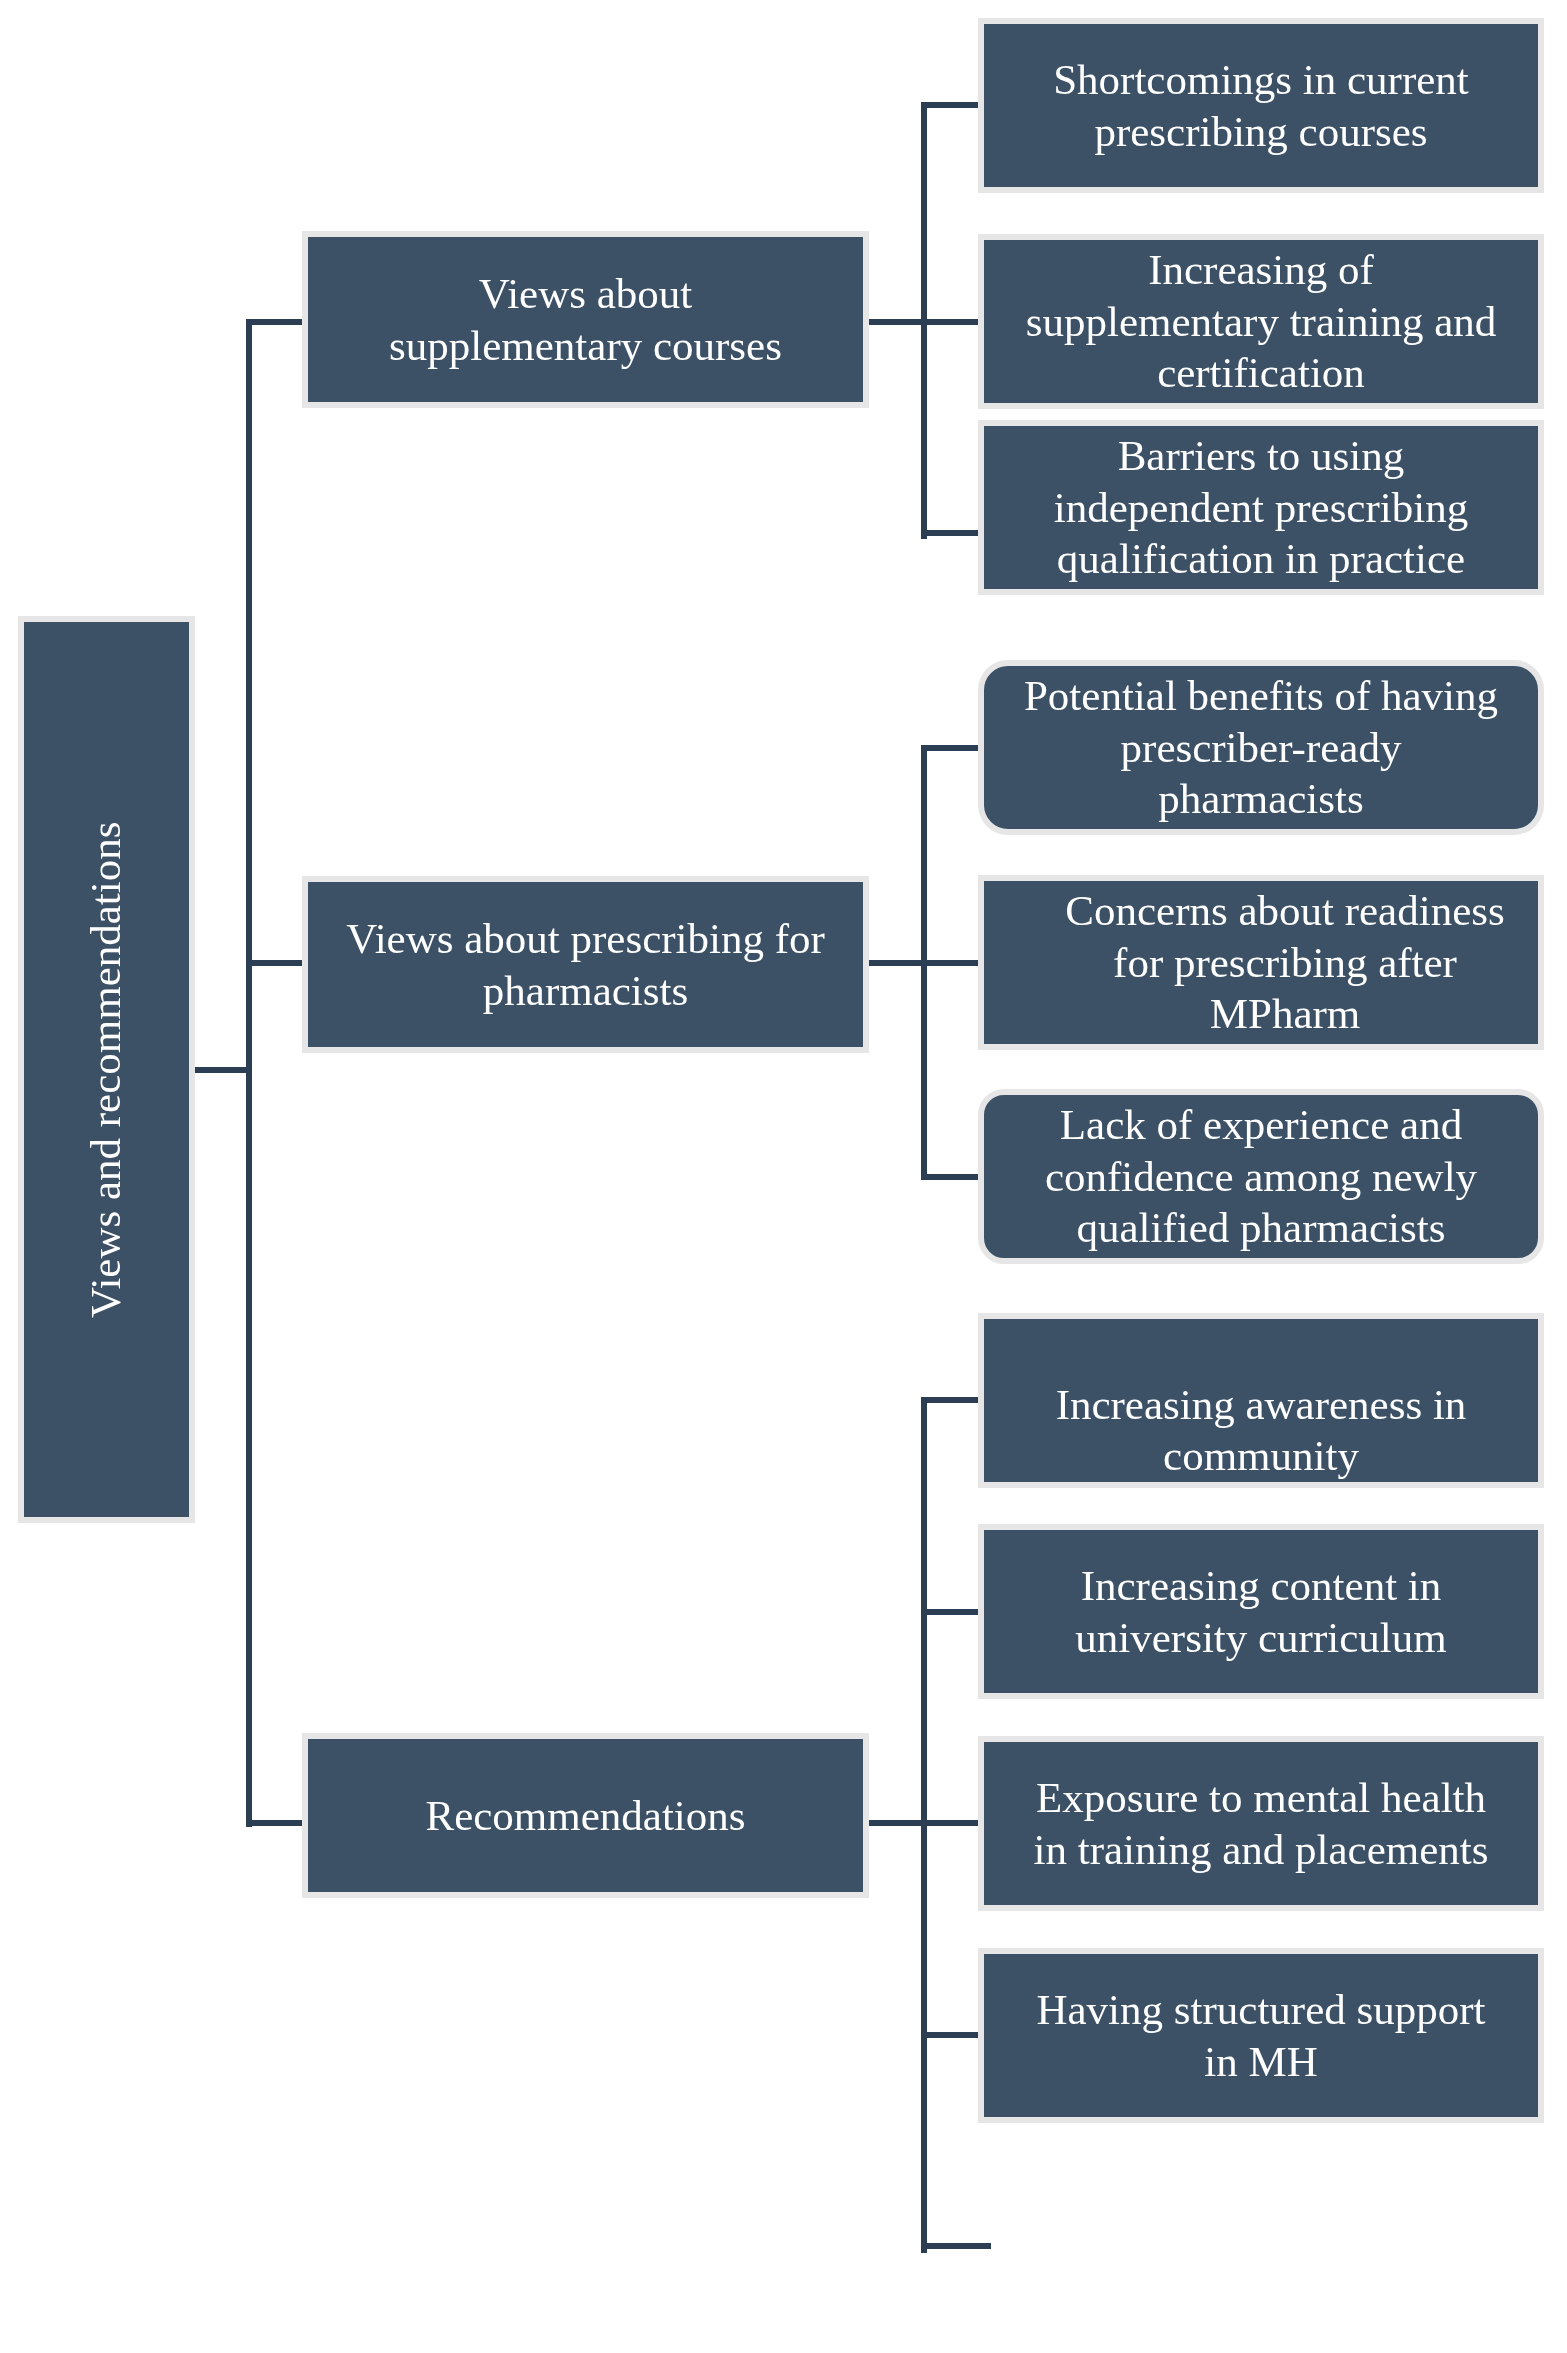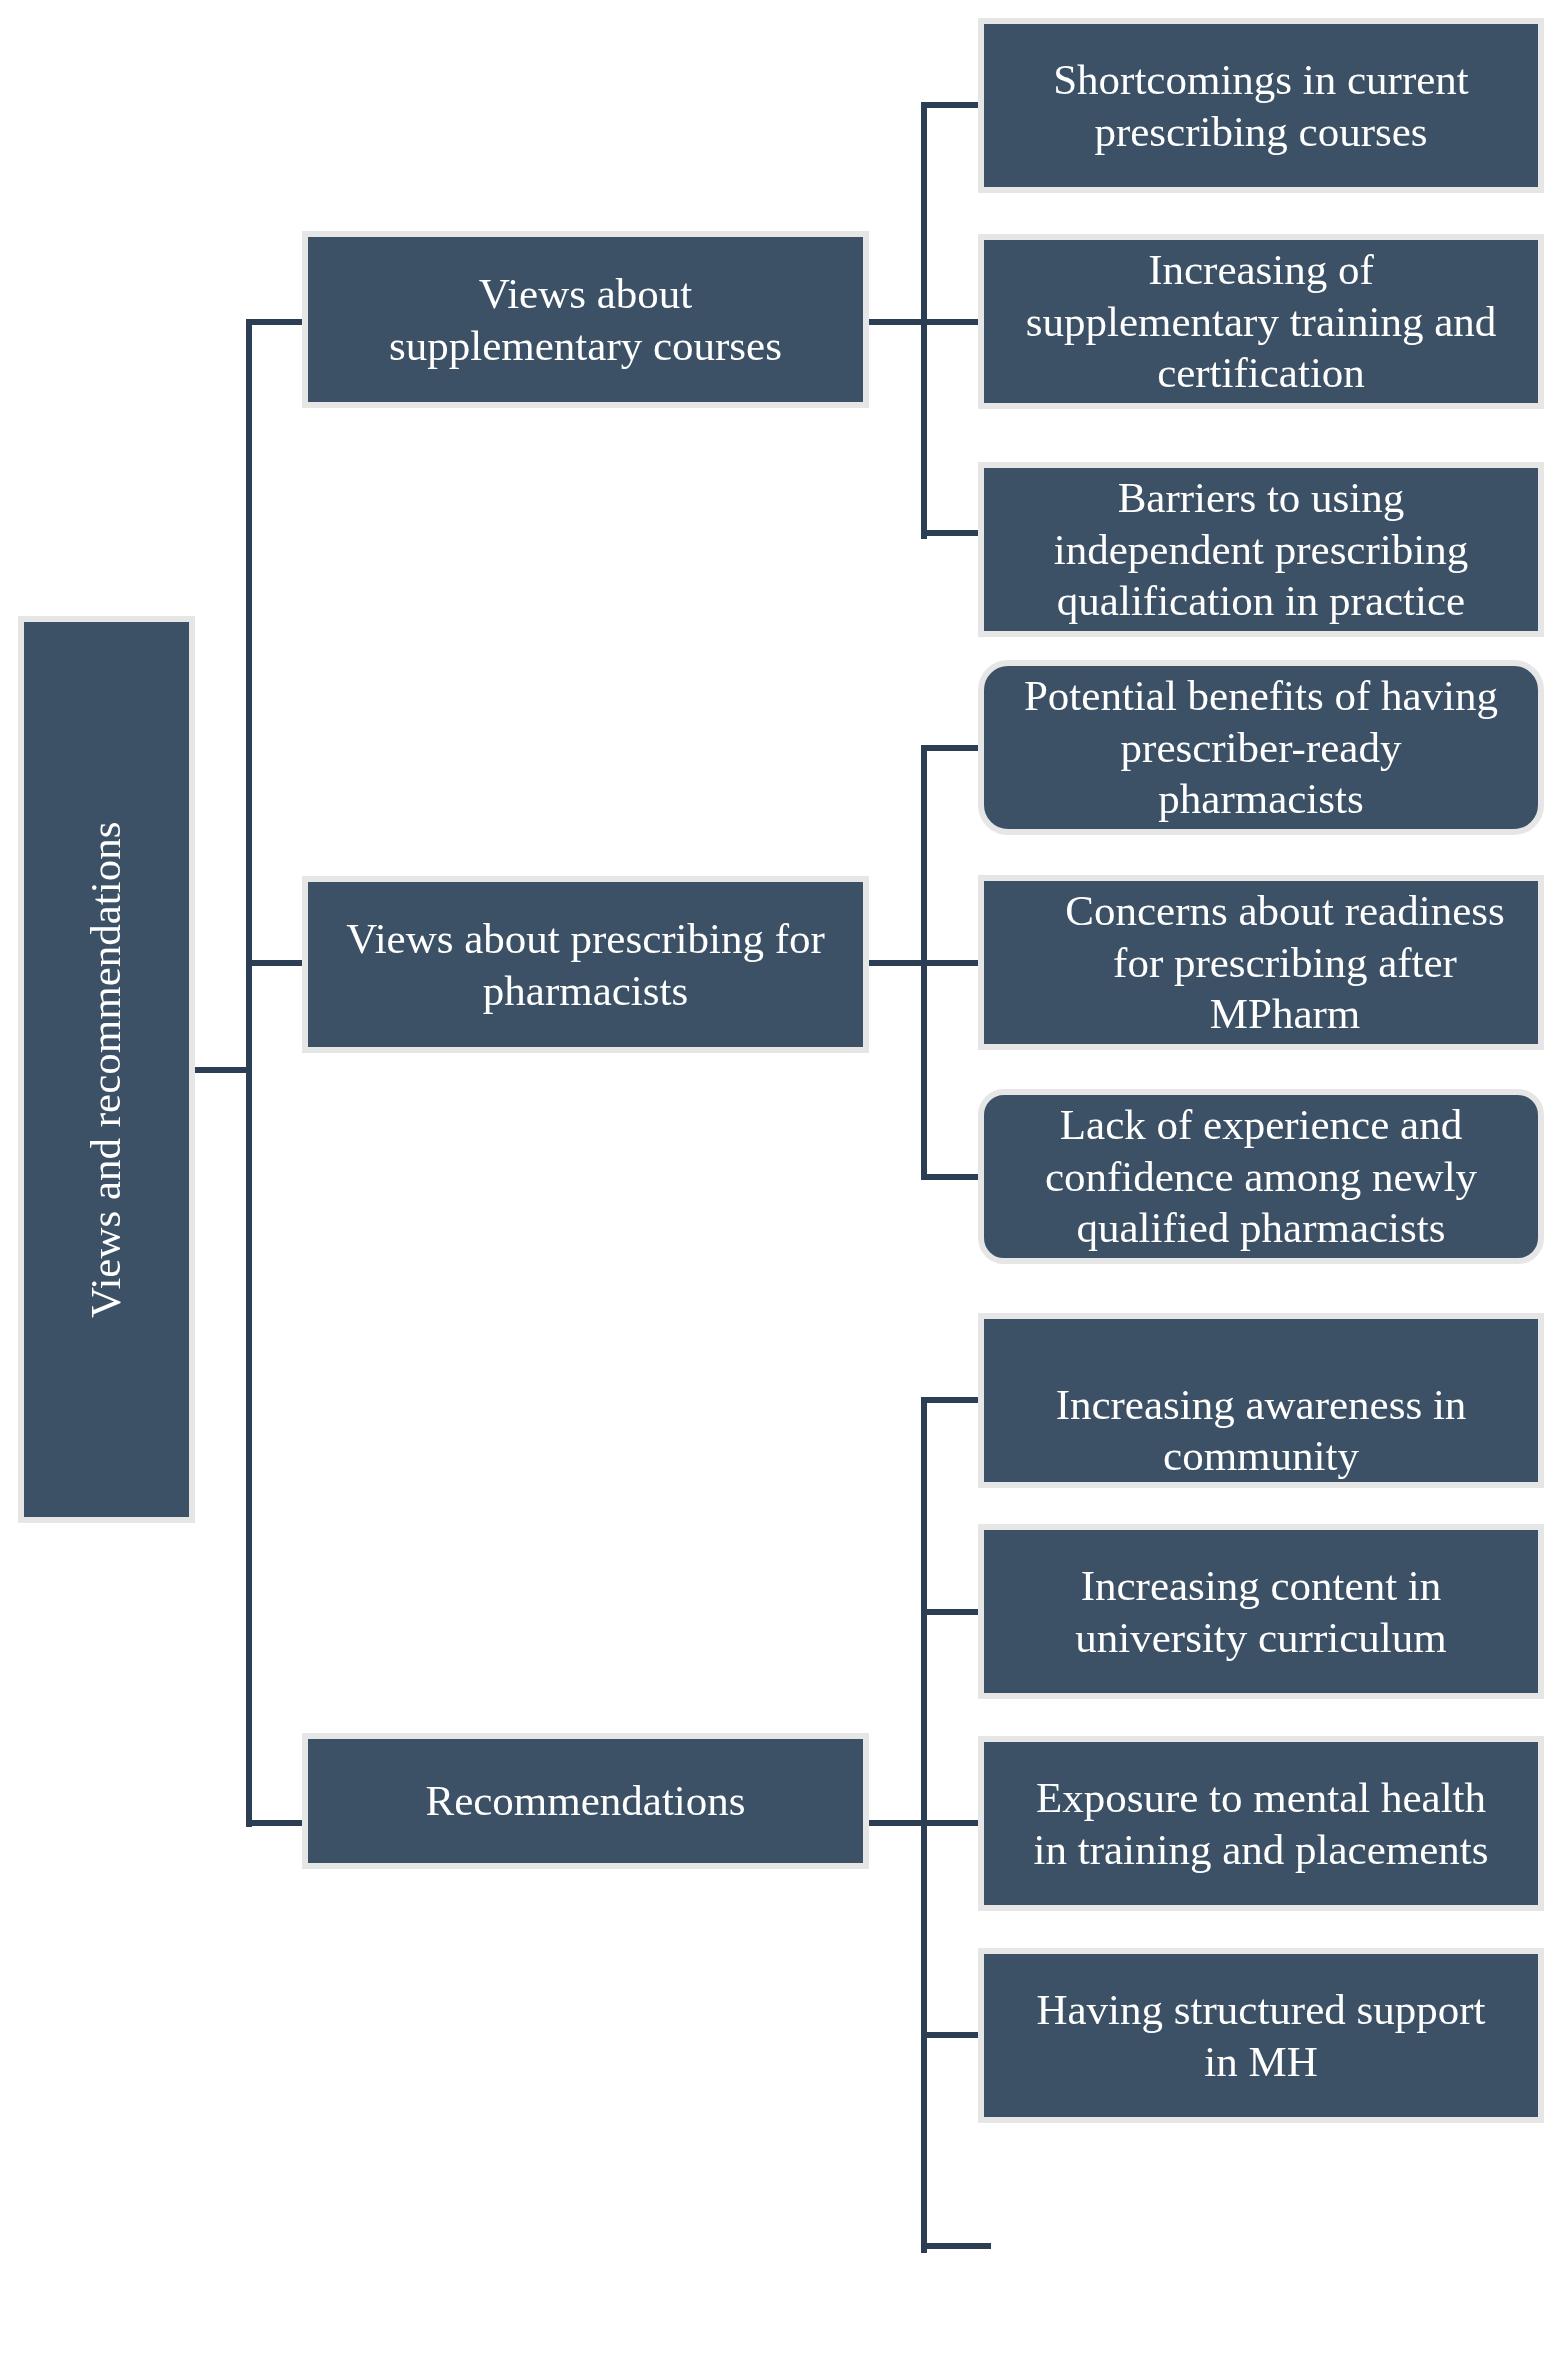--- a/index.html
+++ b/index.html
@@ -49,25 +49,25 @@
     white-space: nowrap;
     transform: rotate(-90deg);
     padding: 0;
   }
   .box.root  { left: 18px;   width: 177px; top: 616px; height: 907px; }
   .box.mid   { left: 302px;  width: 567px; height: 177px; }
   .box.leaf  { left: 978px; width: 566px; height: 175px; }
 
   .box.mid.m1 { top: 231px; }
   .box.mid.m2 { top: 876px; }
-  .box.mid.m3 { top: 1733px; height: 136px; }
+  .box.mid.m3 { top: 1733px; height: 165px; }
 
   .box.leaf.l1  { top: 18px; }
   .box.leaf.l2  { top: 234px; }
-  .box.leaf.l3  { top: 462px; }
+  .box.leaf.l3  { top: 420px; }
   .box.leaf.l4  { top: 660px; border-radius: 30px; }
   .box.leaf.l5  { top: 875px; padding-left: 48px; }
   .box.leaf.l6  { top: 1089px; border-radius: 26px; }
   .box.leaf.l7  { top: 1313px; align-items: flex-end; }
   .box.leaf.l8  { top: 1524px; }
   .box.leaf.l9  { top: 1736px; }
   .box.leaf.l10 { top: 1948px; }
   .box.leaf.l11 { top: 2155px; }
 </style>
 </head>

